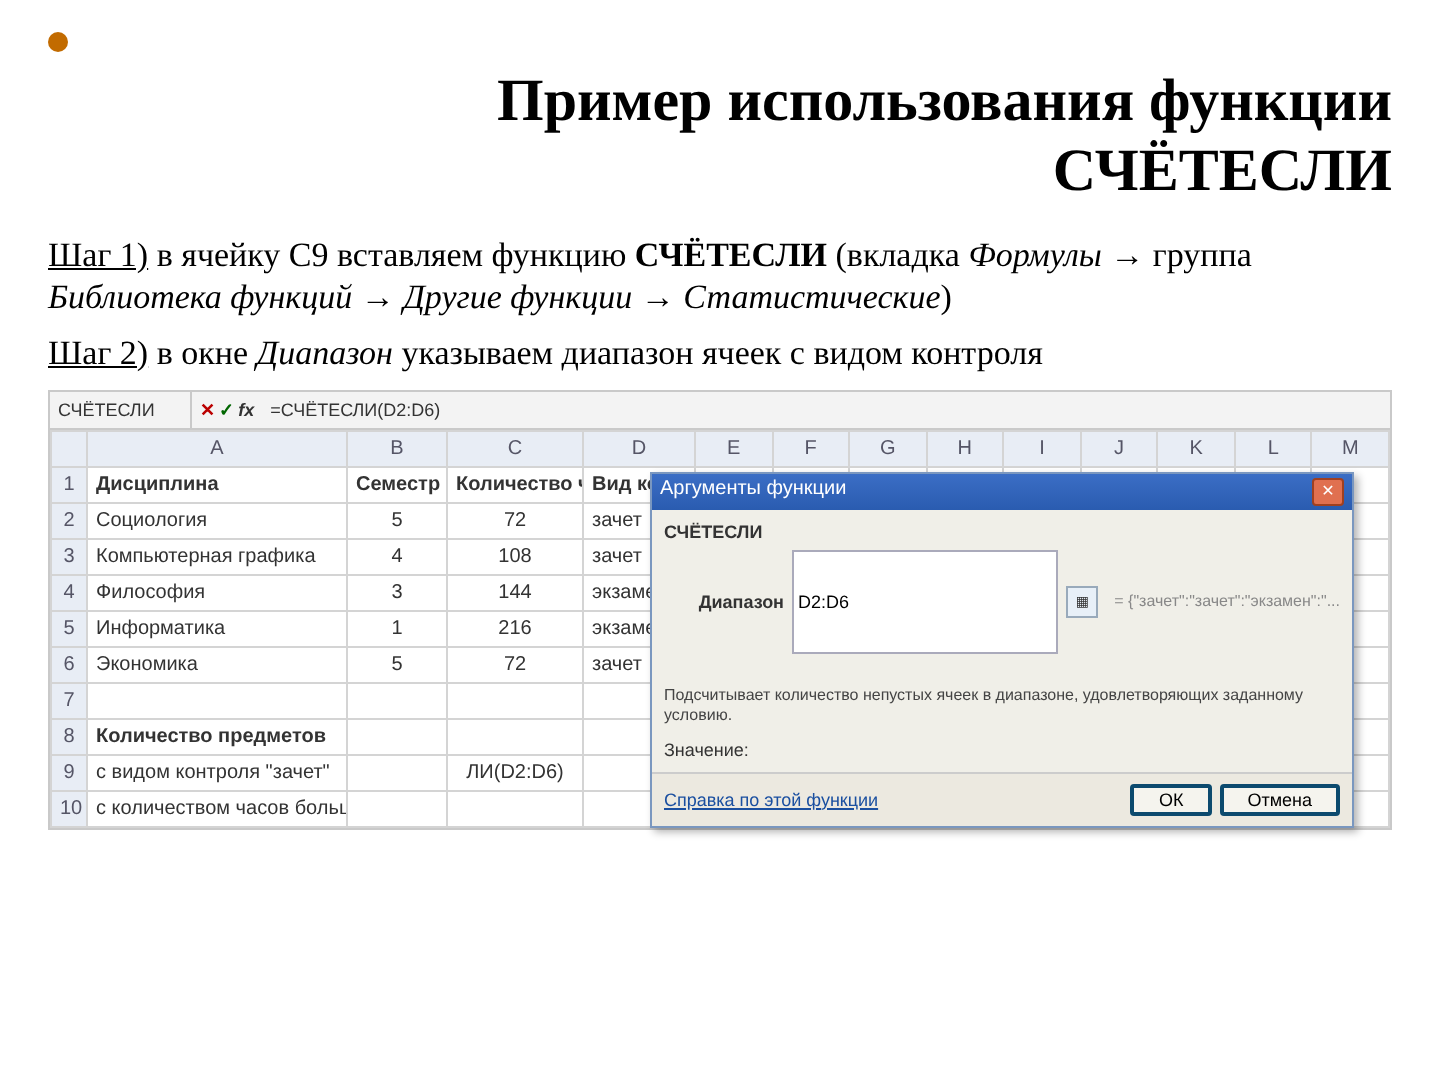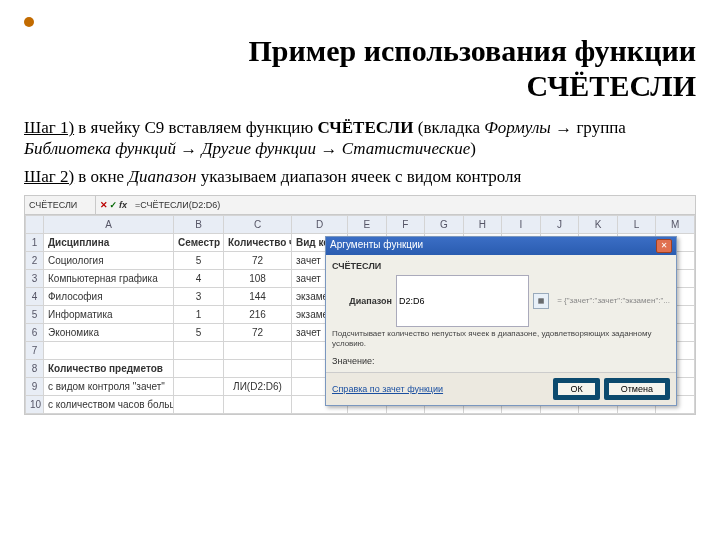--- a/index.html
+++ b/index.html
@@ -24,27 +24,27 @@
   .dialog{position:absolute;top:40px;left:300px;width:350px;background:#f0efe8;border:1px solid #7a97bf;font-size:9px;box-shadow:2px 2px 4px rgba(0,0,0,0.3)}
   .dlg-title{background:linear-gradient(#3b6ec5,#2a5cb0);color:#fff;padding:2px 4px;display:flex;justify-content:space-between;align-items:flex-start;font-size:10px}
   .dlg-close{background:#e07050;border:1px solid #a04020;width:14px;height:12px;display:flex;align-items:center;justify-content:center;font-size:8px;color:#fff;border-radius:2px}
   .dlg-body{padding:6px}
   .dlg-fn{font-weight:bold;margin-bottom:4px}
   .fld{display:flex;align-items:center;margin:2px 0;gap:4px}
   .fld label{width:60px;text-align:right;font-weight:bold;font-size:9px}
   .fld input{flex:1;border:1px solid #aab;background:#fff;font-size:9px;padding:19px 2px;height:12px}
   .ref-btn{width:14px;height:14px;border:1px solid #9ab;background:#e8f0f8;font-size:7px;display:flex;align-items:center;justify-content:center}
   .hint{color:#888;font-size:8px;margin-left:4px}
-  .desc{margin-top:2px;font-size:8px;color:#444;line-height:1.3}
+  .desc{margin-top:16px;font-size:8px;color:#444;line-height:1.3}
   .desc2{margin-top:4px;font-size:8px;color:#444}
   .res{margin-top:6px;font-size:9px}
   .dlg-foot{display:flex;justify-content:space-between;align-items:center;border-top:1px solid #ccc;padding:5px 6px;background:#ece9e0}
   .dlg-foot a{color:#1a4fa0;font-size:9px;text-decoration:underline}
   .btns{display:flex;gap:4px}
-  .btns button{font-size:9px;padding:1px 12px;border:5px solid #0c4a6e;background:#f5f4ee;border-radius:2px}
+  .btns button{font-size:9px;padding:1px 12px;border:2px solid #0c4a6e;background:#f5f4ee;border-radius:2px}
 </style>
 </head>
 <body>
 
 
 
 <span class="bullet"></span>
 <h1>
   <span>Пример использования функции</span><br>
   <span>СЧЁТЕСЛИ</span>
@@ -278,21 +278,21 @@
       <div class="fld">
         <label>Диапазон</label>
         <input value="D2:D6" style="">
         <span class="ref-btn">▦</span>
         <span class="hint">= {"зачет":"зачет":"экзамен":"...</span>
       </div>
       <div class="desc">Подсчитывает количество непустых ячеек в диапазоне, удовлетворяющих заданному условию.</div>
       <div class="res">Значение:</div>
     </div>
     <div class="dlg-foot">
-      <a>Справка по зачет функции</a>
+      <a>Справка по этой функции</a>
       <div class="btns">
         <button>ОК</button>
         <button>Отмена</button>
       </div>
     </div>
   </div>
 </div>
 
 
 

